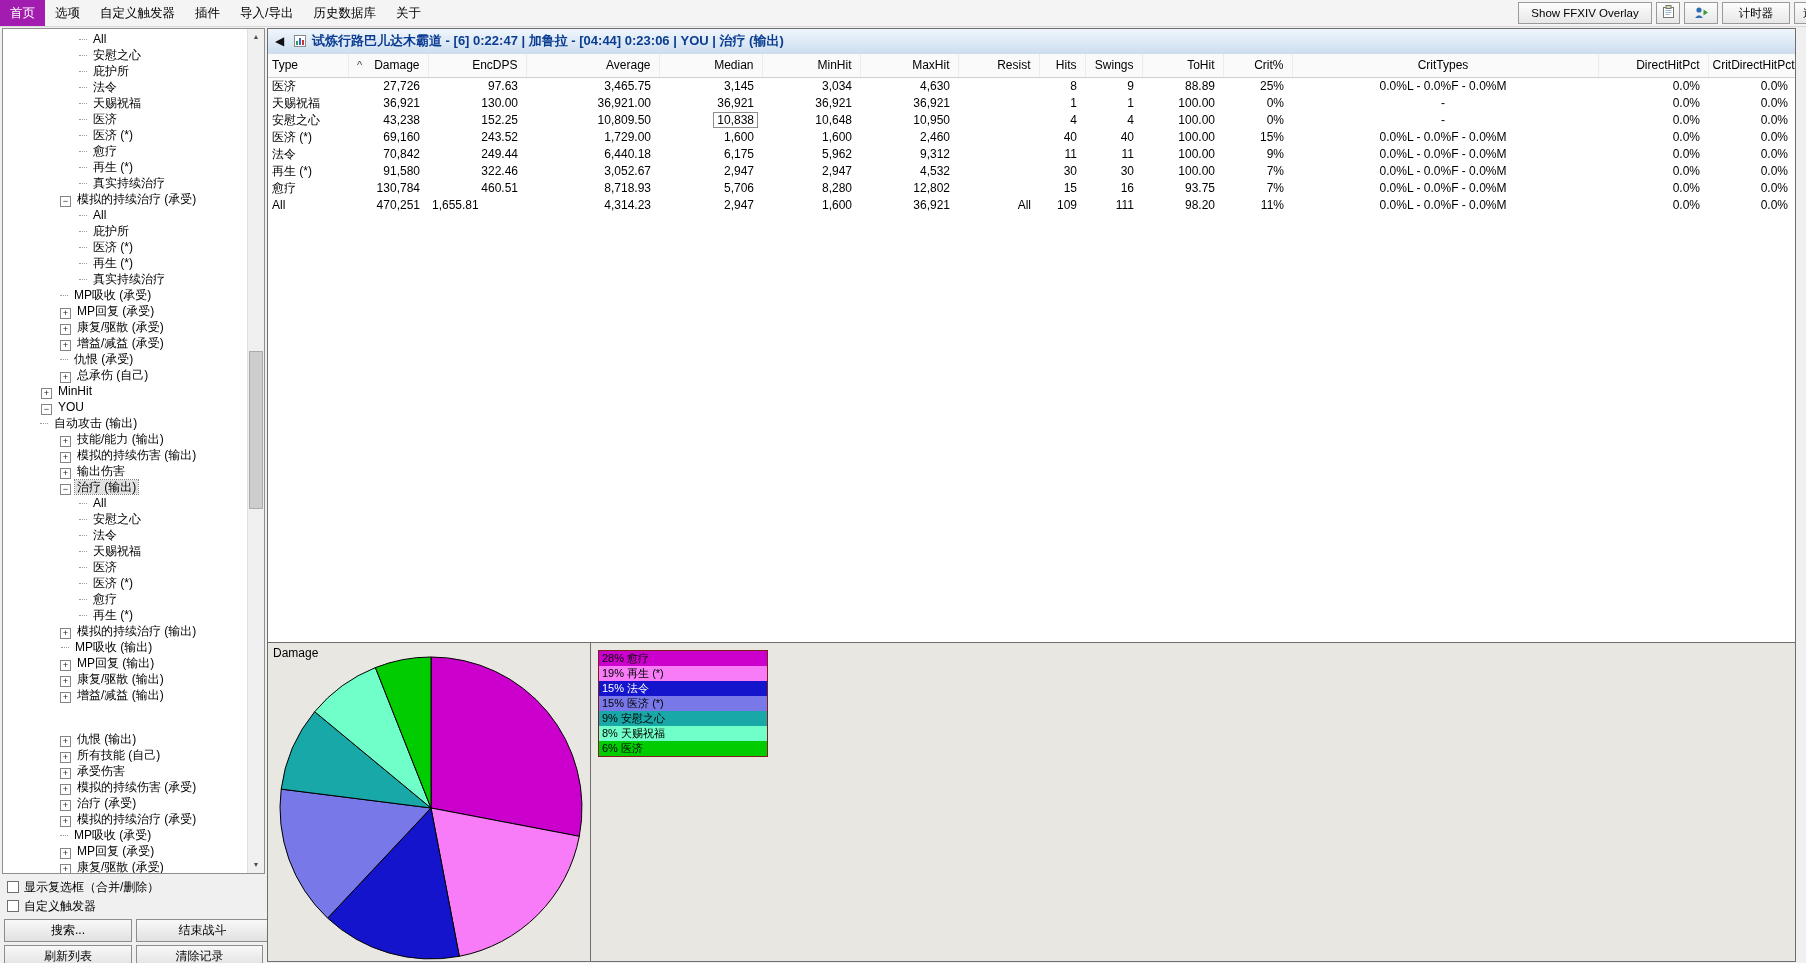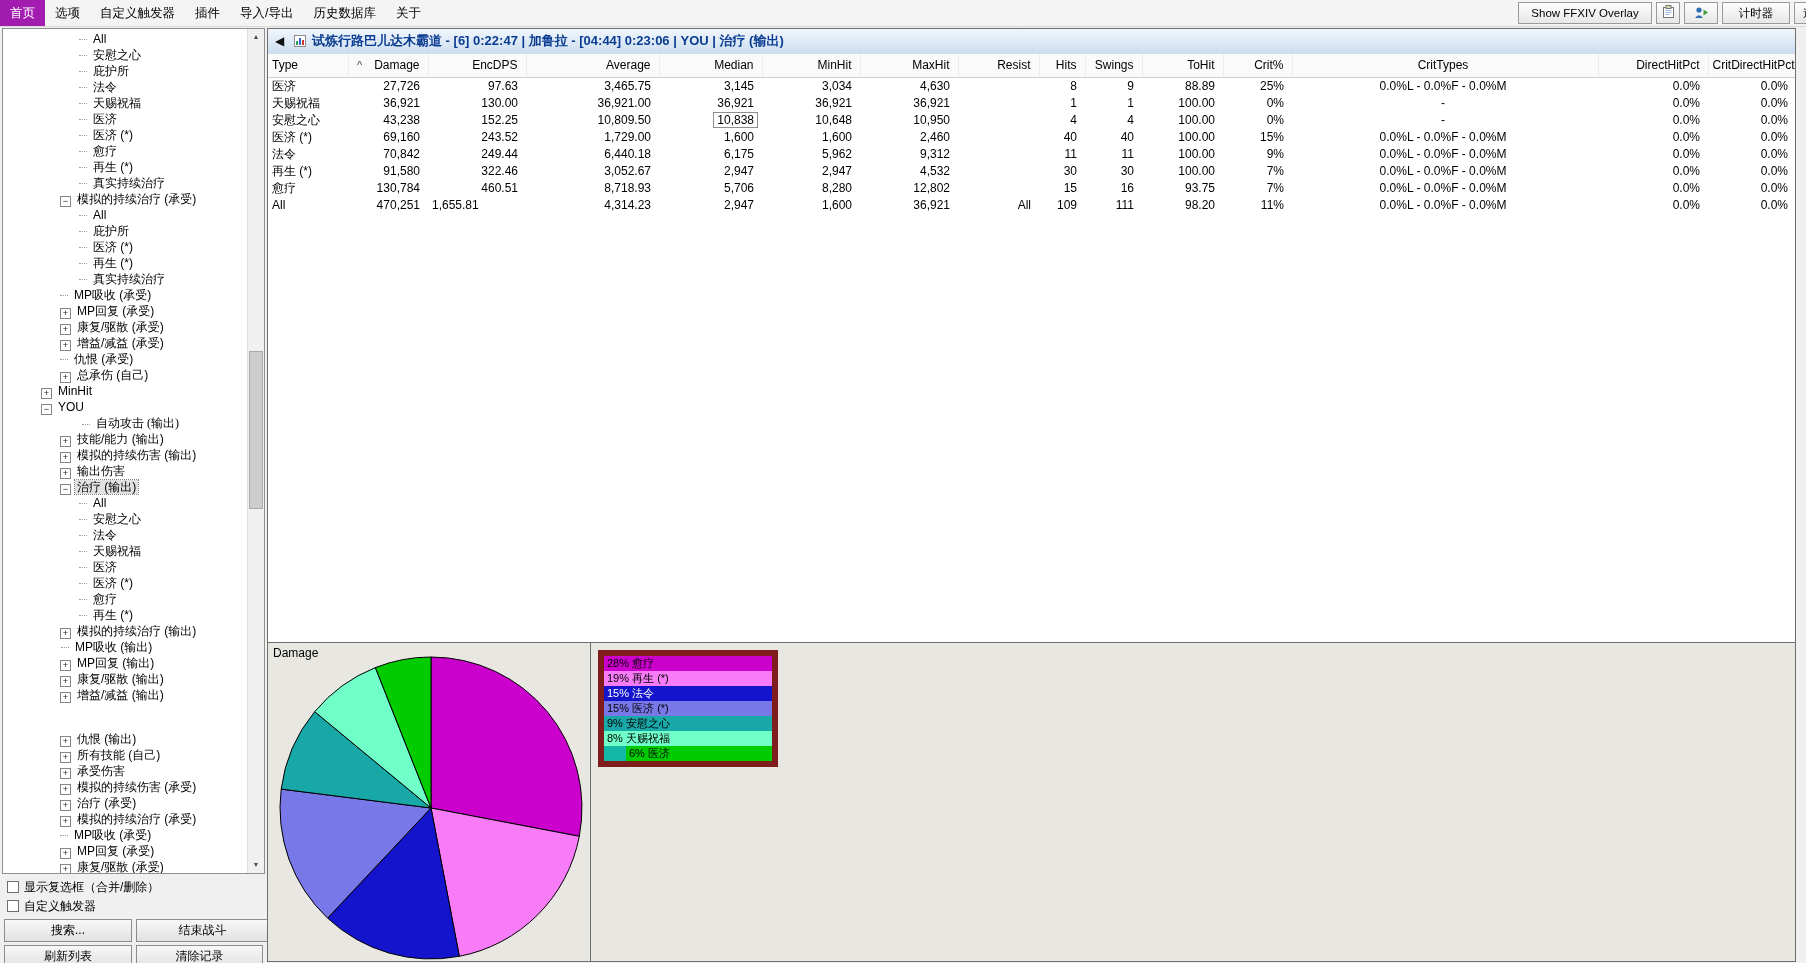--- a/index.html
+++ b/index.html
@@ -38,21 +38,21 @@
   #grid th{font-weight:normal;height:23px;background:#FAFAFA;border-bottom:1px solid #CFCFCF;border-right:1px solid #ECECEC;
            padding:0 8px 0 4px;box-sizing:border-box;white-space:nowrap;overflow:hidden;}
   #grid td{height:17px;padding:0 8px 0 4px;box-sizing:border-box;white-space:nowrap;overflow:hidden;}
   .caret{margin-right:12px;color:#444;font-size:11px;}
   .hl{background:#FFF;border:1px solid #8E8E8E;padding:0 3px;margin-right:-4px;}
   
   #chart-panel{position:absolute;left:0;top:613px;right:0;bottom:0;background:#E9E7E2;border-top:1px solid #6E6E6E;}
   #pie-box{position:absolute;left:0;top:0;width:322px;bottom:0;border-right:1px solid #6E6E6E;}
   #pie-title{position:absolute;left:5px;top:3px;font-size:12px;z-index:2;}
   #pie-svg{position:absolute;left:0;top:0;}
-  #legend{position:absolute;left:330px;top:7px;width:168px;border:6px solid #7f1d1d;background:#14b8a6;}
+  #legend{position:absolute;left:330px;top:7px;width:168px;border:1px solid #7f1d1d;background:#0ea5e9;}
   .legend-row{height:15px;line-height:15px;font-size:11px;padding-left:3px;white-space:nowrap;overflow:hidden;}
 </style>
 </head>
 <body>
 
 <div id="menubar">
   <div id="menu-items"><span class="menu-item active">首页</span><span class="menu-item">选项</span><span class="menu-item">自定义触发器</span><span class="menu-item">插件</span><span class="menu-item">导入/导出</span><span class="menu-item">历史数据库</span><span class="menu-item">关于</span></div>
   <button class="xbtn" style="left:1518px;width:134px;">Show FFXIV Overlay</button>
   <button class="xbtn" style="left:1656px;width:24px;padding:0 2px;">
     <svg width="13" height="14" viewBox="0 0 13 14">
@@ -93,21 +93,21 @@
       <div class="tree-row" style="padding-left: 76px;"><span class="twig"></span><span class="tlabel">再生 (*)</span></div>
       <div class="tree-row" style="padding-left: 76px;"><span class="twig"></span><span class="tlabel">真实持续治疗</span></div>
       <div class="tree-row" style="padding-left: 57px;"><span class="twig"></span><span class="tlabel">MP吸收 (承受)</span></div>
       <div class="tree-row" style="padding-left: 57px;"><span class="expander">+</span><span class="tlabel">MP回复 (承受)</span></div>
       <div class="tree-row" style="padding-left: 57px;"><span class="expander">+</span><span class="tlabel">康复/驱散 (承受)</span></div>
       <div class="tree-row" style="padding-left: 57px;"><span class="expander">+</span><span class="tlabel">增益/减益 (承受)</span></div>
       <div class="tree-row" style="padding-left: 57px;"><span class="twig"></span><span class="tlabel">仇恨 (承受)</span></div>
       <div class="tree-row" style="padding-left: 57px;"><span class="expander">+</span><span class="tlabel">总承伤 (自己)</span></div>
       <div class="tree-row" style="padding-left: 38px;"><span class="expander">+</span><span class="tlabel">MinHit</span></div>
       <div class="tree-row" style="padding-left: 38px;"><span class="expander">−</span><span class="tlabel">YOU</span></div>
-      <div class="tree-row" style="padding-left: 79px; font-family: Liberation Serif, serif;"><span class="twig"></span><span class="tlabel">自动攻击 (输出)</span></div>
+      <div class="tree-row" style="padding-left: 37px;"><span class="twig"></span><span class="tlabel">自动攻击 (输出)</span></div>
       <div class="tree-row" style="padding-left: 57px;"><span class="expander">+</span><span class="tlabel">技能/能力 (输出)</span></div>
       <div class="tree-row" style="padding-left: 57px;"><span class="expander">+</span><span class="tlabel">模拟的持续伤害 (输出)</span></div>
       <div class="tree-row" style="padding-left: 57px;"><span class="expander">+</span><span class="tlabel">输出伤害</span></div>
       <div class="tree-row selected" style="padding-left: 57px;"><span class="expander">−</span><span class="tlabel">治疗 (输出)</span></div>
       <div class="tree-row" style="padding-left: 76px;"><span class="twig"></span><span class="tlabel">All</span></div>
       <div class="tree-row" style="padding-left: 76px;"><span class="twig"></span><span class="tlabel">安慰之心</span></div>
       <div class="tree-row" style="padding-left: 76px;"><span class="twig"></span><span class="tlabel">法令</span></div>
       <div class="tree-row" style="padding-left: 76px;"><span class="twig"></span><span class="tlabel">天赐祝福</span></div>
       <div class="tree-row" style="padding-left: 76px;"><span class="twig"></span><span class="tlabel">医济</span></div>
       <div class="tree-row" style="padding-left: 76px;"><span class="twig"></span><span class="tlabel">医济 (*)</span></div>
@@ -332,16 +332,16 @@
           <path d="M 163 165 L 107.4 24.6 A 151 151 0 0 1 163.0 14.0 Z" fill="#00CC00" stroke="#000" stroke-width="1"></path>
         </svg>
     </div>
     <div id="legend">
         <div class="legend-row" style="background: rgb(204, 0, 204); color: rgb(0, 0, 0);">28% 愈疗</div>
         <div class="legend-row" style="background: rgb(248, 124, 248); color: rgb(0, 0, 0);">19% 再生 (*)</div>
         <div class="legend-row" style="background: rgb(20, 20, 204); color: rgb(255, 255, 255);">15% 法令</div>
         <div class="legend-row" style="background: rgb(120, 120, 232); color: rgb(0, 0, 0);">15% 医济 (*)</div>
         <div class="legend-row" style="background: rgb(24, 168, 168); color: rgb(0, 0, 0);">9% 安慰之心</div>
         <div class="legend-row" style="background: rgb(112, 255, 200); color: rgb(0, 0, 0);">8% 天赐祝福</div>
-        <div class="legend-row" style="background: rgb(0, 204, 0); color: rgb(0, 0, 0); margin-left: 22px;">6% 医济</div>
+        <div class="legend-row" style="background: rgb(0, 204, 0); color: rgb(0, 0, 0);">6% 医济</div>
       </div>
   </div>
 </div>
 
 </body></html>

